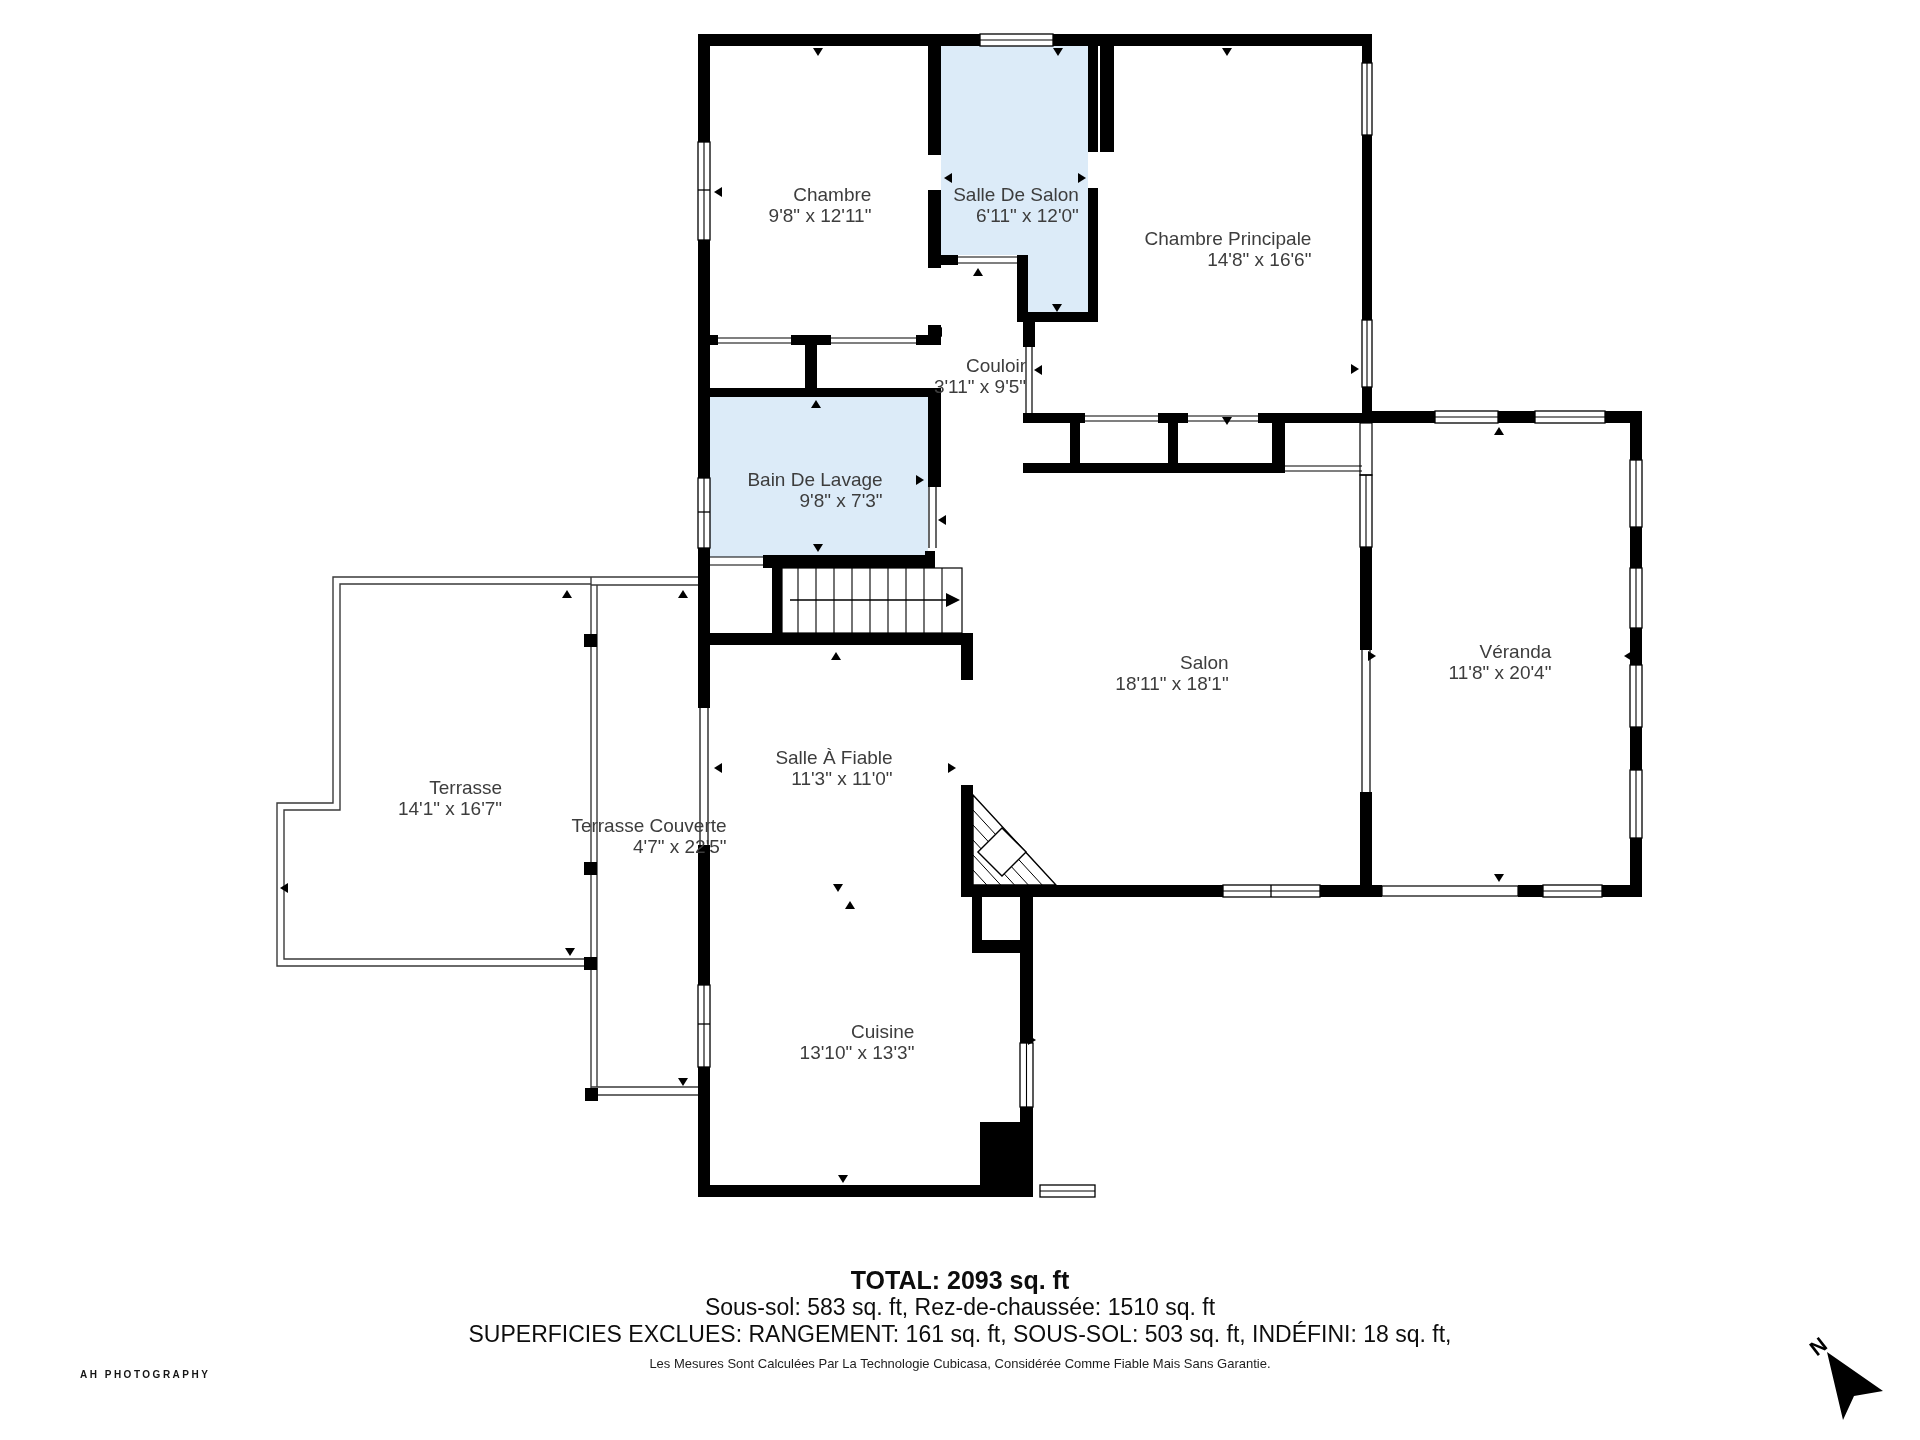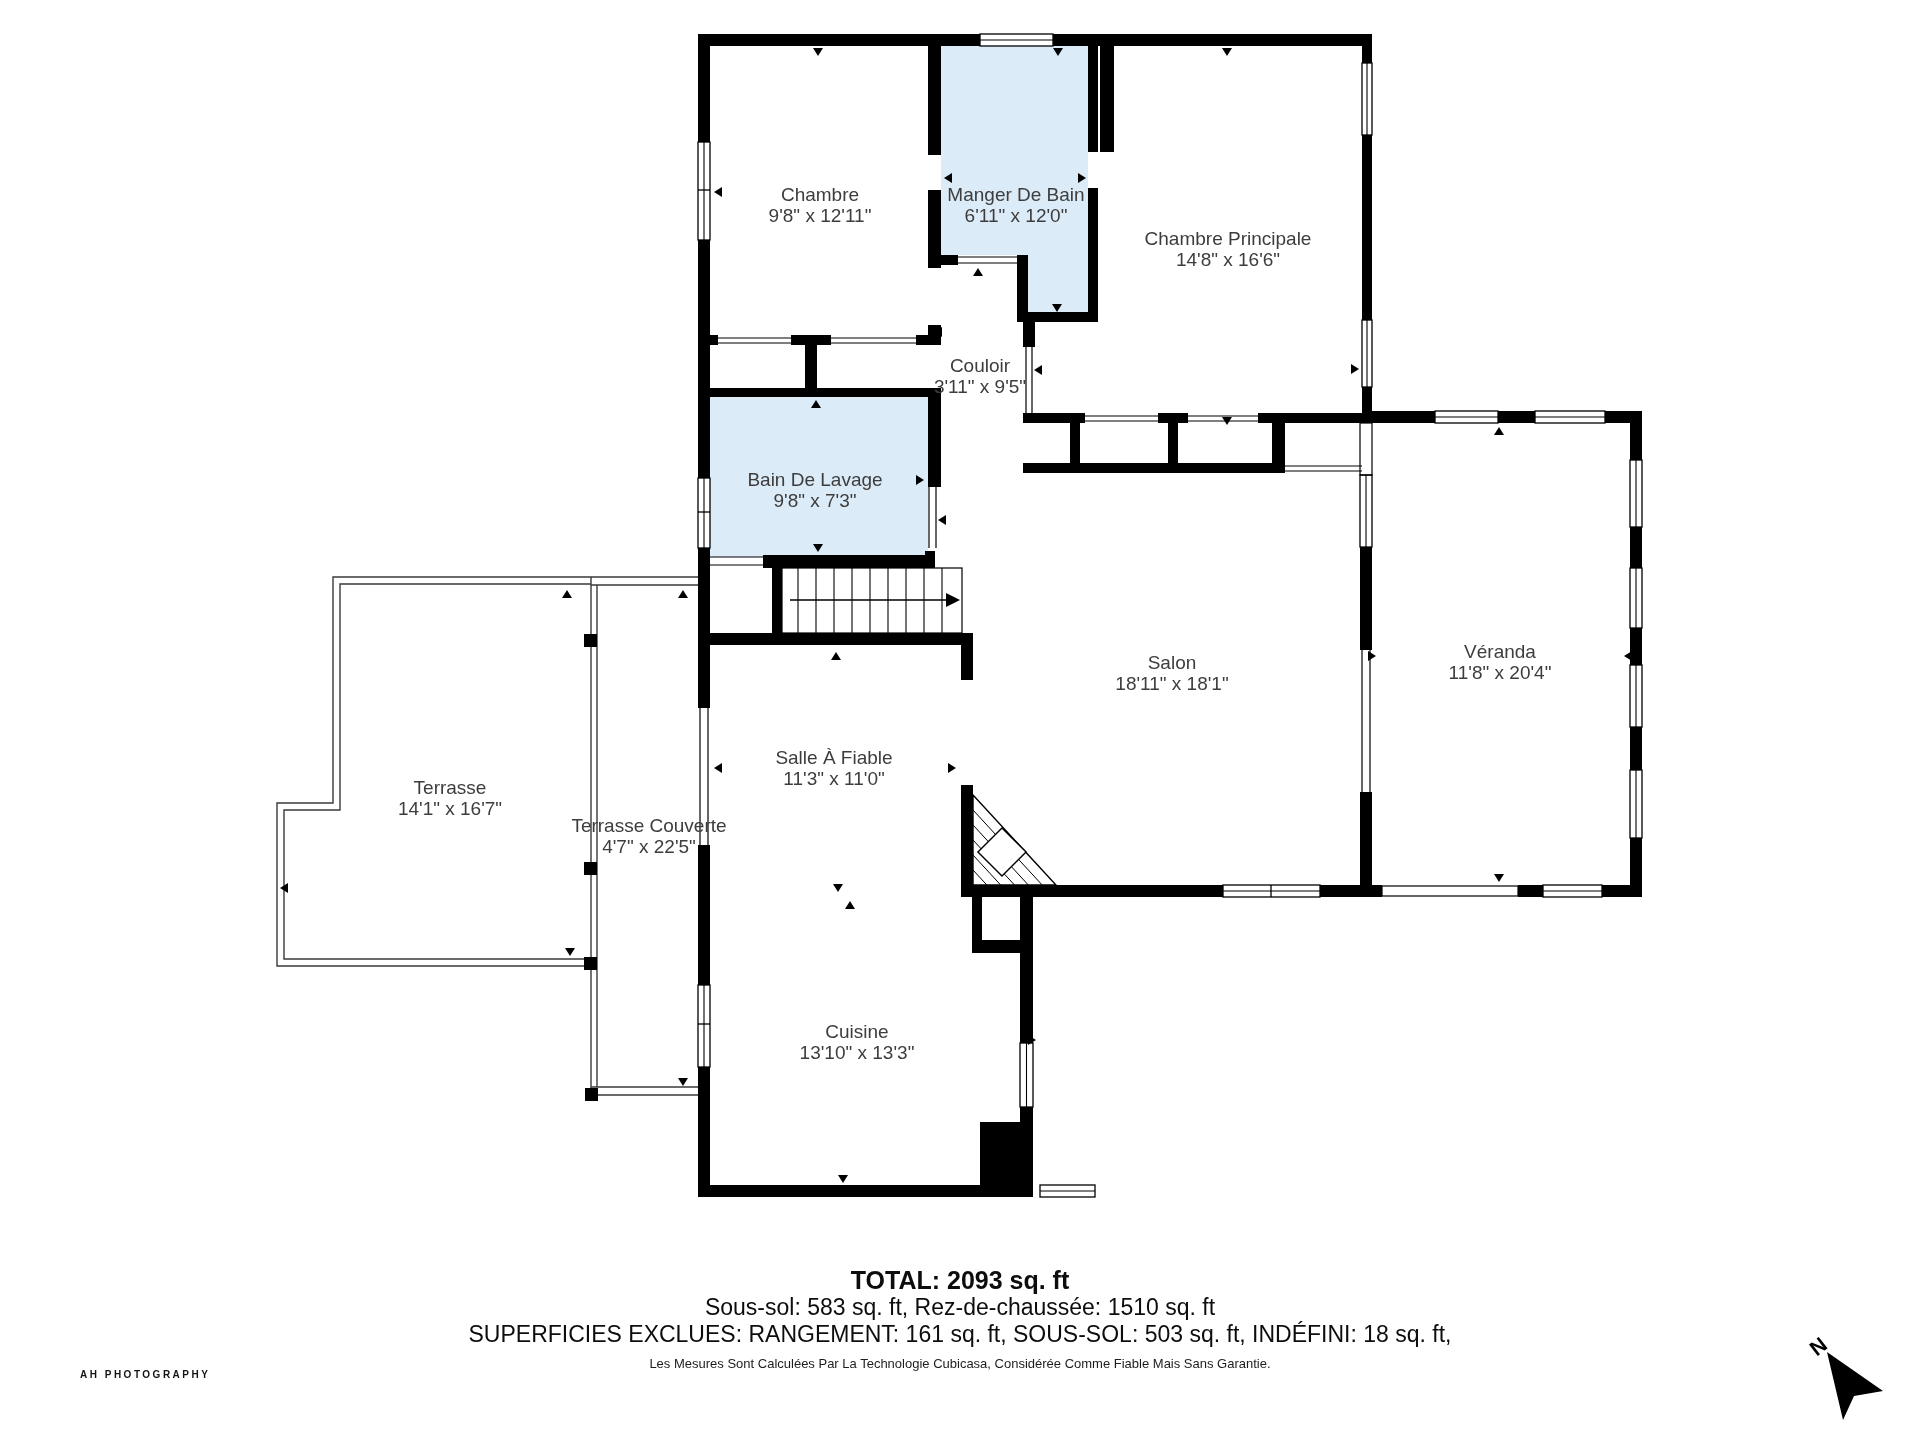--- a/index.html
+++ b/index.html
@@ -4,21 +4,21 @@
 <style>
   html,body{margin:0;padding:0;background:#fff;}
   .canvas{
     position:relative;width:1920px;height:1440px;background:#fff;overflow:hidden;
     font-family:"Liberation Sans",sans-serif;
   }
   #plan-svg{position:absolute;left:0;top:0;width:1920px;height:1440px;}
   .room-label{
     position:absolute;transform:translateX(-50%);text-align:center;pointer-events:none;
   }
-  .rname,.rdims{display:block;font-size:19px;line-height:21px;color:#3d3d3d;white-space:nowrap;}
+  .rname,.rdims{display:block;font-size:19px;line-height:21px;color:#3d3d3d;white-space:nowrap;text-align:right;}
   .footer{
     position:absolute;left:0;top:1266px;width:100%;text-align:center;color:#0d0d0d;
   }
   .f-total{font-size:25px;line-height:28px;font-weight:bold;}
   .f-line{font-size:23px;line-height:26.5px;}
   .f-disc{font-size:13px;line-height:15px;margin-top:9px;color:#1d1d1d;}
   .watermark{
     position:absolute;left:80px;top:1333px;font-size:10px;font-weight:bold;
     letter-spacing:2.5px;color:#141414;white-space:nowrap;margin-top:36px;
   }
@@ -221,21 +221,21 @@
         <polygon points="1827,1352 1883,1391 1854,1396 1843,1420" fill="#000"></polygon>
         <text x="1813" y="1358" font-size="21" font-weight="bold" font-family="Liberation Sans, sans-serif" fill="#000" transform="rotate(-38 1813 1352)">N</text>
       </g>
     </svg>
 
   <div class="room-label" style="left:820px;top:184px">
     <span class="rname">Chambre</span>
     <span class="rdims">9'8" x 12'11"</span>
   </div>
   <div class="room-label" style="left:1016px;top:184px">
-    <span class="rname">Manger De Bain</span>
+    <span class="rname">Salle De Salon</span>
     <span class="rdims">6'11" x 12'0"</span>
   </div>
   <div class="room-label" style="left:1228px;top:228px">
     <span class="rname">Chambre Principale</span>
     <span class="rdims">14'8" x 16'6"</span>
   </div>
   <div class="room-label" style="left:980px;top:355px">
     <span class="rname">Couloir</span>
     <span class="rdims">3'11" x 9'5"</span>
   </div>

